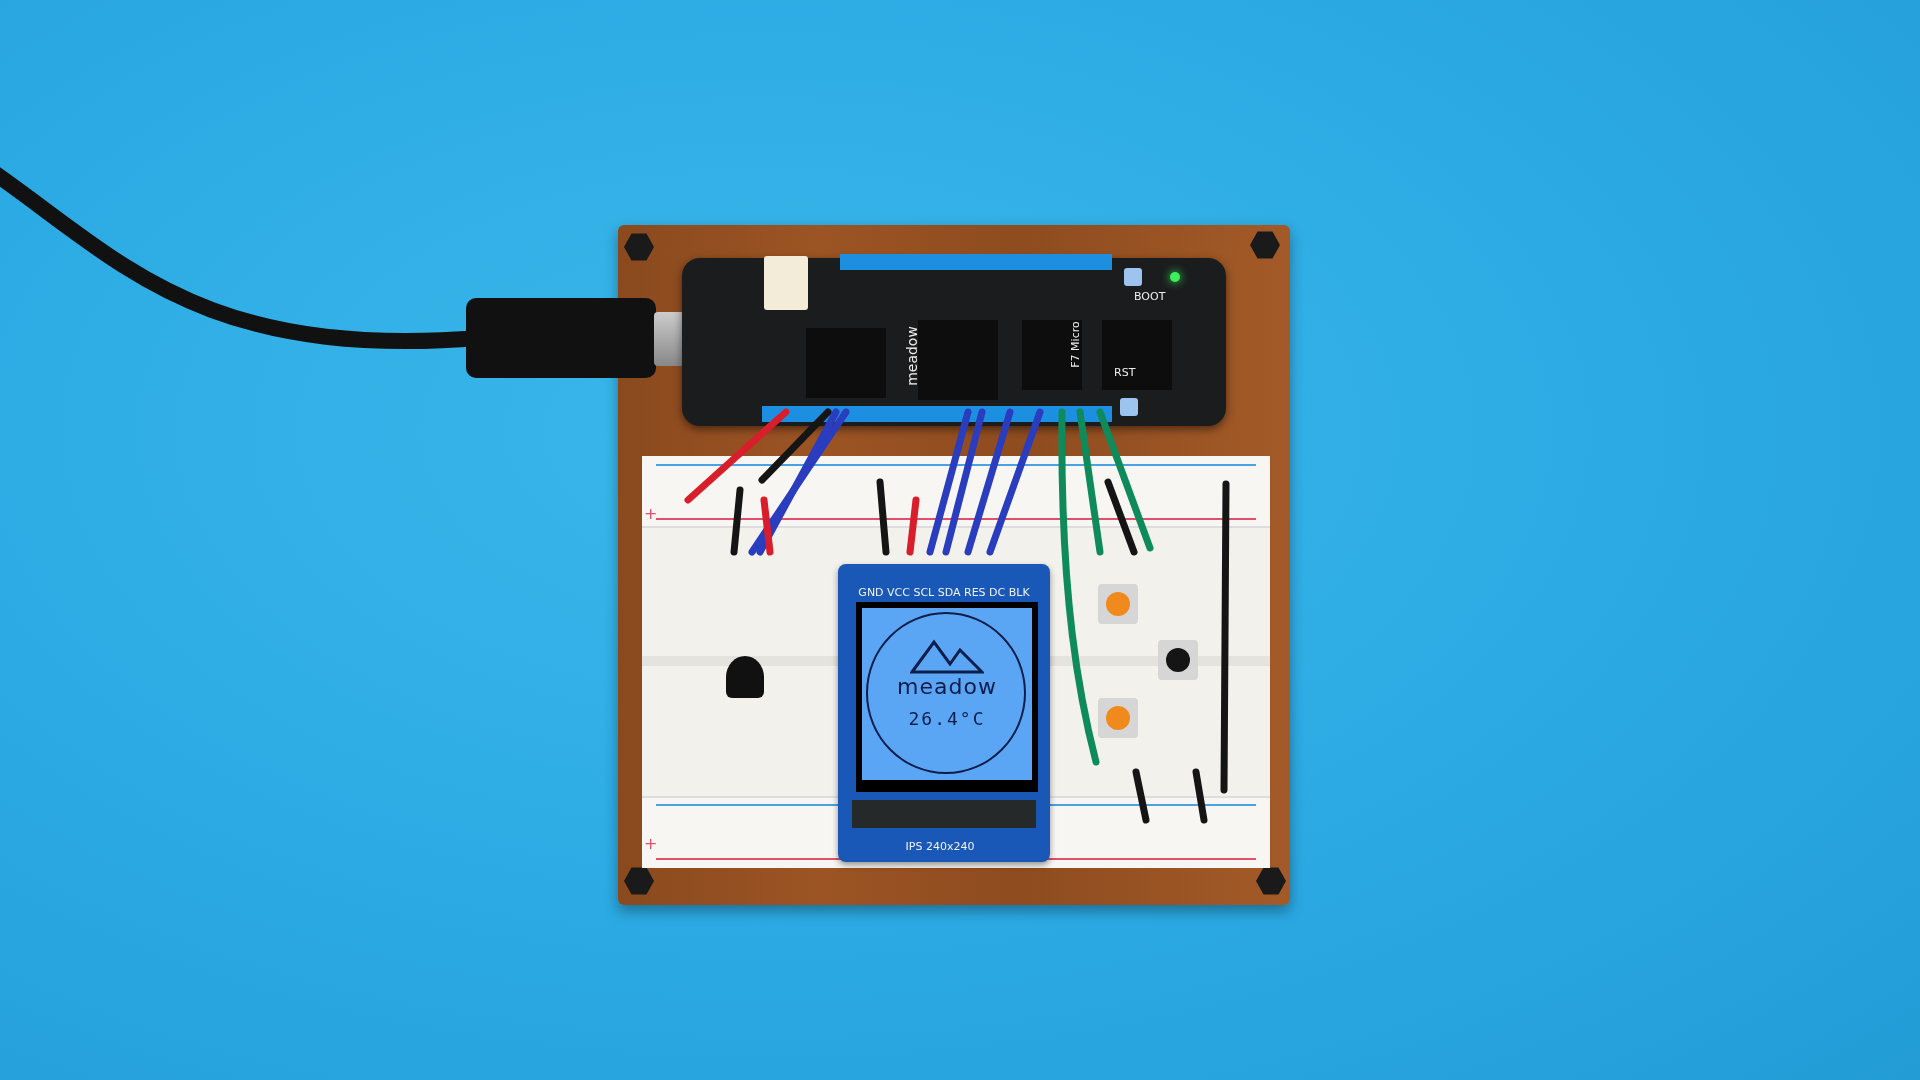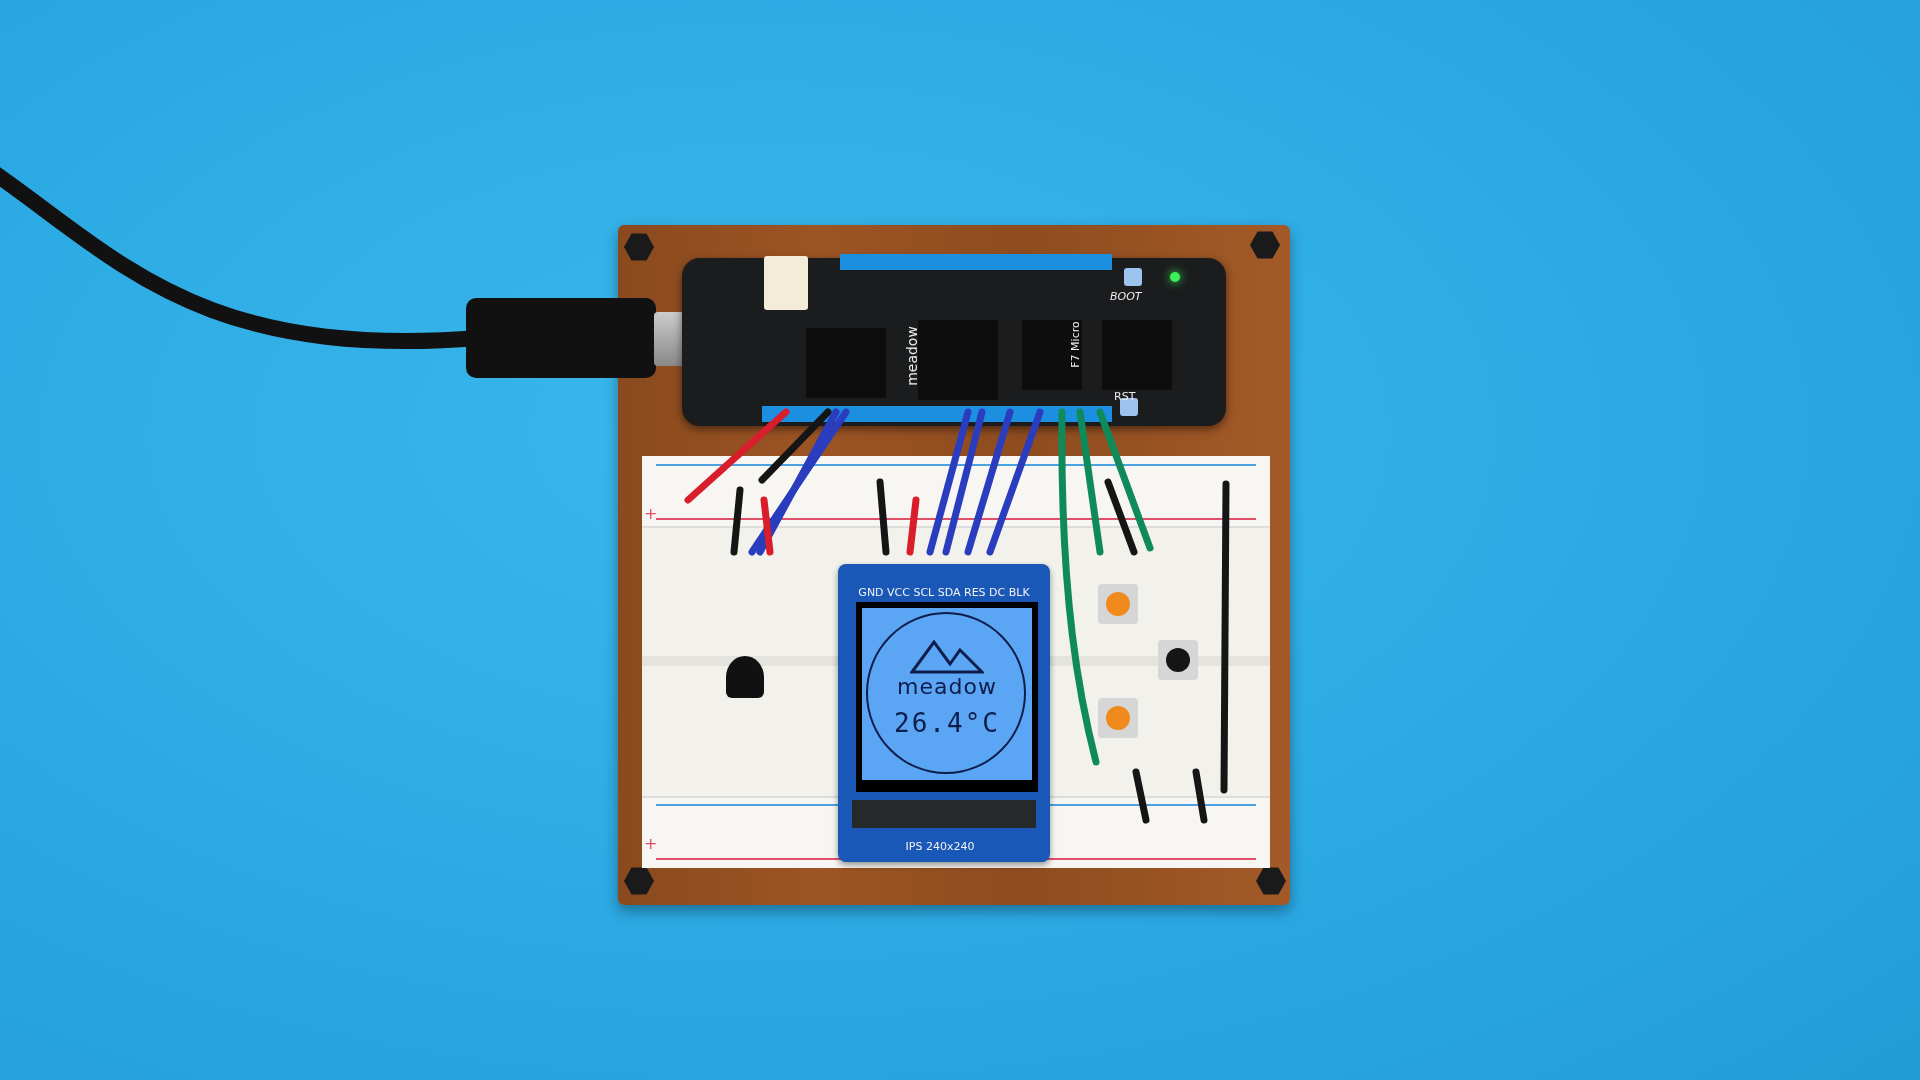--- a/index.html
+++ b/index.html
@@ -14,21 +14,21 @@
   .usb{left:466px;top:298px;width:190px;height:80px;background:#111;border-radius:10px;}
   .usbport{left:654px;top:312px;width:36px;height:54px;background:linear-gradient(#ccc,#888);border-radius:4px;}
   .label{color:#eee;font-size:11px;}
   .bb{left:642px;top:456px;width:628px;height:410px;background:#f2f1ec;border-radius:4px;}
   .rail{background:#f7f6f2;}
   .lcdmod{left:838px;top:564px;width:212px;height:298px;background:#1a58b8;border-radius:8px;box-shadow:0 3px 6px rgba(0,0,0,.4);}
   .screen{left:856px;top:602px;width:182px;height:190px;background:#000;}
   .lcd{left:862px;top:608px;width:170px;height:172px;background:#5aa6f5;overflow:hidden;}
   .circle{left:4px;top:4px;width:160px;height:162px;border:2px solid #0f1d4a;border-radius:50%;box-sizing:border-box;}
   .brand{left:0;top:66px;width:170px;text-align:center;font-size:22px;color:#0f1d4a;letter-spacing:1px;}
-  .temp{left:0;top:100px;width:170px;text-align:center;font-size:26px;color:#0f1d4a;font-family:"DejaVu Sans Mono",monospace;letter-spacing:2px;}
+  .temp{left:0;top:100px;width:170px;text-align:center;font-size:18px;color:#0f1d4a;font-family:"DejaVu Sans Mono",monospace;letter-spacing:2px;}
   .modlabel{color:#f2f2f2;font-size:11px;text-align:center;}
   .btn{width:40px;height:40px;background:#d6d6d6;border-radius:4px;}
   .cap{width:24px;height:24px;border-radius:50%;left:8px;top:8px;}
   .sensor{left:726px;top:656px;width:38px;height:42px;background:#111;border-radius:50% 50% 6px 6px;}
 </style>
 </head>
 <body>
 
 <div class="abs bg"></div>
 
@@ -49,23 +49,23 @@
   <div class="abs header" style="left:158px;top:-4px;width:272px;"></div>
   <div class="abs header" style="left:80px;top:148px;width:350px;"></div>
   <div class="abs" style="left:82px;top:-2px;width:44px;height:54px;background:#f3ecd8;border-radius:3px;"></div>
   <div class="abs" style="left:124px;top:70px;width:80px;height:70px;background:#0d0d0d;"></div>
   <div class="abs" style="left:236px;top:62px;width:80px;height:80px;background:#0d0d0d;"></div>
   <div class="abs" style="left:340px;top:62px;width:60px;height:70px;background:#0d0d0d;"></div>
   <div class="abs" style="left:420px;top:62px;width:70px;height:70px;background:#0d0d0d;"></div>
   <div class="abs label" style="left:200px;top:90px;transform:rotate(-90deg);font-size:14px;">meadow</div>
   <div class="abs label" style="left:370px;top:80px;transform:rotate(-90deg);font-size:11px;">F7 Micro</div>
   <div class="abs" style="left:442px;top:10px;width:18px;height:18px;background:#9cc4ee;border-radius:3px;"></div>
-  <div class="abs label" style="left:428px;top:32px;font-style:italic;">BOOT</div>
+  <div class="abs label" style="left:452px;top:32px;">BOOT</div>
   <div class="abs" style="left:438px;top:140px;width:18px;height:18px;background:#9cc4ee;border-radius:3px;"></div>
-  <div class="abs label" style="left:432px;top:132px;">RST</div>
+  <div class="abs label" style="left:432px;top:108px;">RST</div>
   <div class="abs" style="left:488px;top:14px;width:10px;height:10px;background:#3cf05a;border-radius:50%;box-shadow:0 0 10px #3cf05a;"></div>
 </div>
 
 <div class="abs bb">
   <div class="abs rail" style="left:0;top:0;width:628px;height:70px;border-bottom:2px solid #ddd;">
     <div class="abs" style="left:14px;top:8px;width:600px;height:2px;background:#4aa2e0;"></div>
     <div class="abs" style="left:14px;top:62px;width:600px;height:2px;background:#e0506a;"></div>
     <span class="abs" style="left:2px;top:48px;color:#e0506a;font-size:16px;">+</span>
   </div>
   <div class="abs" style="left:0;top:200px;width:628px;height:10px;background:#e4e3de;"></div>

